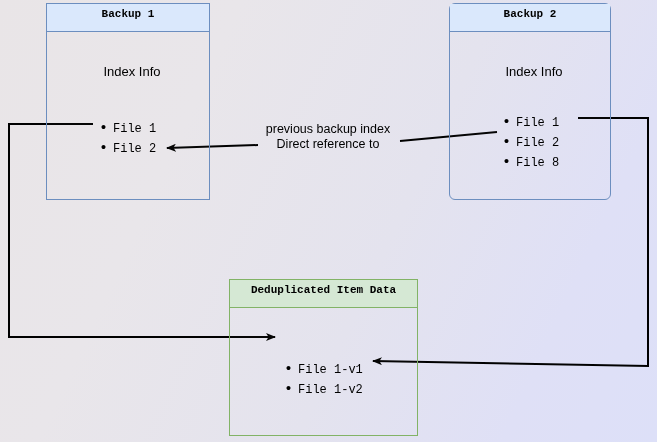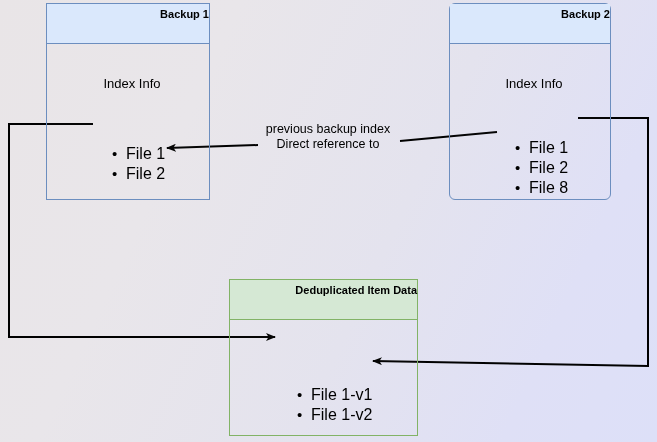--- a/index.html
+++ b/index.html
@@ -30,53 +30,55 @@
     position: absolute;
     box-sizing: border-box;
     border: 1px solid #6c8ebf;
     background: rgba(255,255,255,0.02);
   }
   .box.green {
     border-color: #82b366;
   }
   .box-header {
     box-sizing: border-box;
-    height: 40px;
+    height: 28px;
     line-height: 21px;
-    text-align: right;
+    text-align: center;
     font-size: 11px;
     font-weight: bold;
     color: #000;
     background: #dae8fc;
     border-bottom: 1px solid #6c8ebf;
+    font-family: Liberation Mono, monospace;
   }
   .box.green .box-header {
     background: #d5e8d4;
     border-bottom: 1px solid #82b366;
   }
   .box-body {
     position: relative;
     height: calc(100% - 22px);
   }
   .index-title {
     position: absolute;
     left: 8px;
     right: 0;
     top: 32px;
     text-align: center;
     font-size: 13px;
     color: #000;
   }
   ul.file-list {
     position: absolute;
-    margin: 13px;
+    margin: 0;
     padding: 0;
     list-style: none;
-    font-size: 16px;
+    font-size: 12px;
     color: #000;
+    font-family: Liberation Mono, monospace;
   }
   ul.file-list li {
     position: relative;
     padding-left: 16px;
     line-height: 20px;
     white-space: nowrap;
   }
   ul.file-list li::before {
     content: "\2022";
     position: absolute;

